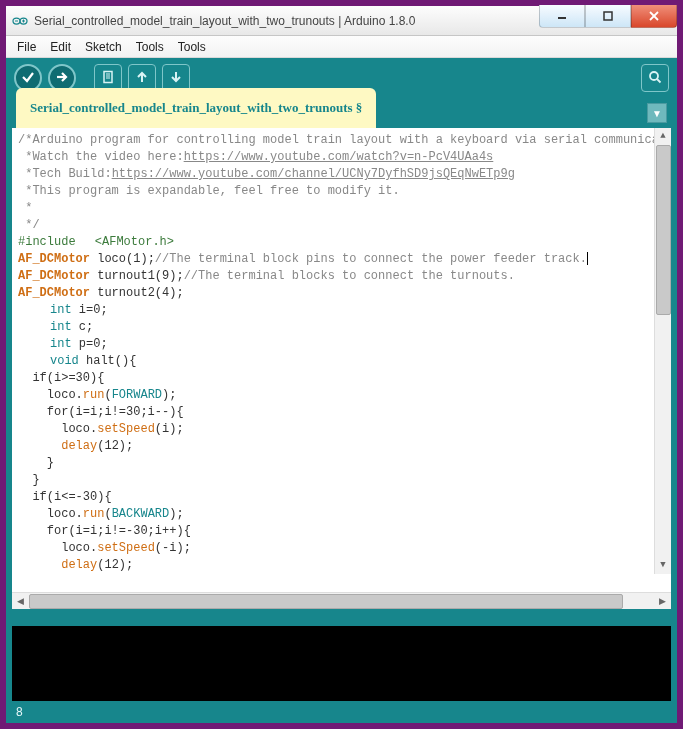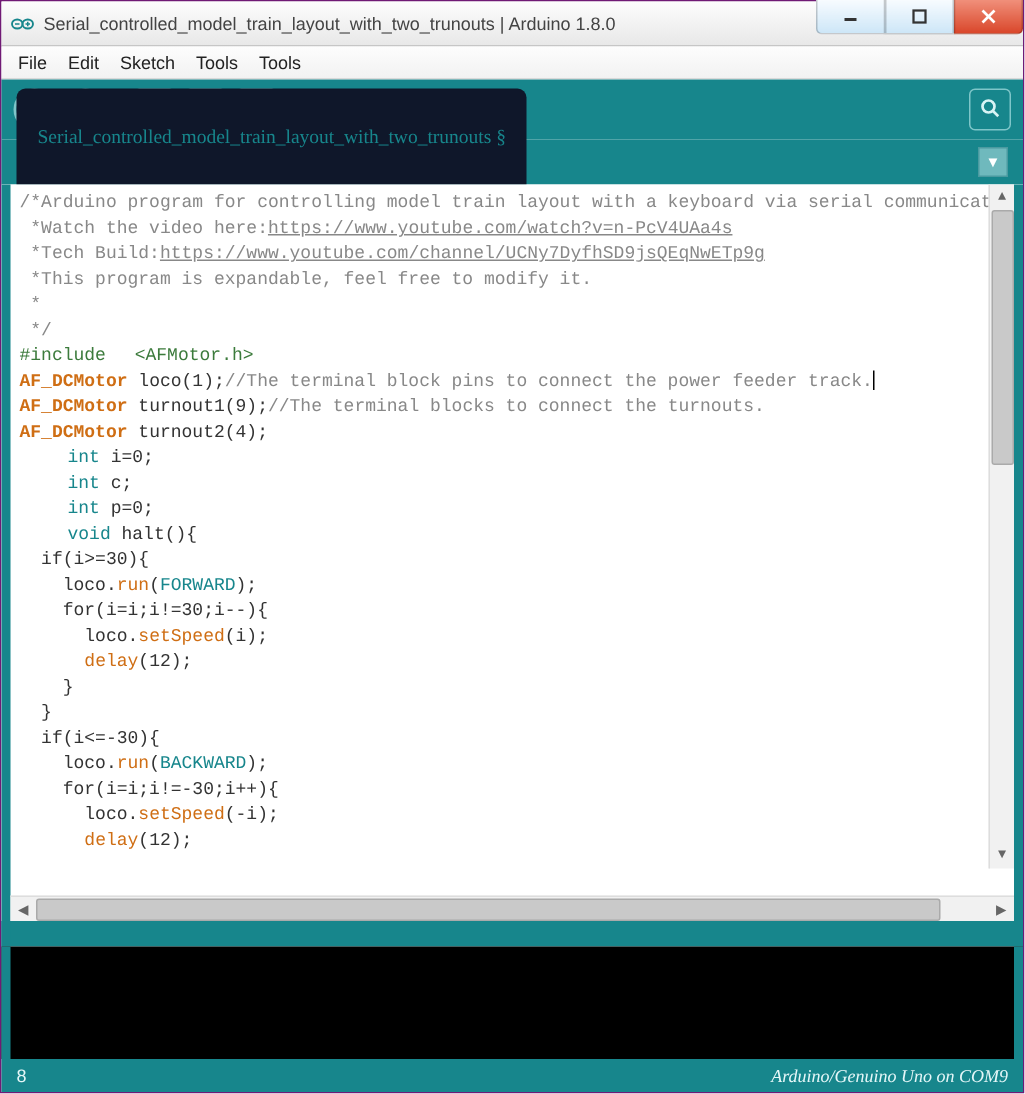--- a/index.html
+++ b/index.html
@@ -1,35 +1,35 @@
 <!DOCTYPE html>
 <html><head>
 <meta charset="utf-8">
 <style>
 * { margin: 0; padding: 0; box-sizing: border-box; }
 body { font-family: "Segoe UI", Tahoma, sans-serif; font-size: 12px; background: #fff; }
-.window { width: 683px; height: 729px; border: 1px solid #701a75; display: flex; flex-direction: column; background: #fff; }
+.window { width: 683px; height: 729px; border: 6px solid #701a75; display: flex; flex-direction: column; background: #fff; }
 .titlebar { height: 30px; background: linear-gradient(to bottom, #fdfdfd, #e8e8e8); display: flex; align-items: center; border-bottom: 1px solid #c6c6c6; }
 .titlebar-icon { width: 16px; height: 16px; margin: 0 6px; }
 .titlebar-icon svg { width: 16px; height: 16px; }
 .titlebar-text { flex: 1; font-size: 12px; color: #444; }
 .win-controls { display: flex; height: 100%; }
 .win-btn { width: 46px; height: 23px; margin-top: -1px; border: 1px solid rgba(0,0,0,.2); border-top: none; display: flex; align-items: center; justify-content: center; font-size: 11px; }
 .win-min, .win-max { background: linear-gradient(to bottom, #f7fbff, #cde6f7); }
 .win-close { background: linear-gradient(to bottom, #f08f7a, #d9472b); color: #fff; }
 .win-min { border-radius: 0 0 0 4px; }
 .win-close { border-radius: 0 0 4px 0; }
 .menubar { height: 22px; display: flex; align-items: center; padding: 10px 4px; background: linear-gradient(to bottom,#fdfdfd,#f2f2f2); border-bottom: 1px solid #d9d9d9; }
 .menubar span { padding: 2px 7px; font-size: 12px; color: #222; }
 .toolbar { height: 40px; background: #17868c; display: flex; align-items: center; padding: 0 8px; gap: 6px; }
 .tb-round { width: 28px; height: 28px; border-radius: 50%; background: #0f6c72; border: 2px solid #7fc6c9; display: flex; align-items: center; justify-content: center; color: #fff; }
 .tb-square { width: 28px; height: 28px; border-radius: 4px; border: 1.5px solid #7fc6c9; display: flex; align-items: center; justify-content: center; color: #d8f3f4; }
 .tb-spacer { flex: 1; }
 .tabbar { height: 30px; background: #17868c; display: flex; align-items: flex-end; padding: 0 10px; }
-.tab { background: #0f172a; border-radius: 6px 6px 0 0; padding: 24px 14px; font-size: 13px; color: #17868c; font-family: Georgia, serif; }
+.tab { background: #fef9c3; border-radius: 6px 6px 0 0; padding: 12px 14px; font-size: 13px; color: #17868c; font-family: Georgia, serif; font-weight: bold; }
 .tab-dd { width: 20px; height: 20px; margin-left: auto; margin-bottom: 5px; background: #6fb9bd; border: 1px solid #4a9aa0; display: flex; align-items: center; justify-content: center; color: #fff; font-size: 10px; }
 .editor-wrap { flex: 1; background: #fff; position: relative; border: 6px solid #17868c; border-top: none; border-bottom: none; display: flex; flex-direction: column; min-height: 0; }
 .editor { flex: 1; overflow: hidden; padding: 4px 2px 2px 6px; font-family: Consolas, "Courier New", monospace; font-size: 12px; line-height: 17px; color: #333; white-space: pre; position: relative; }
 .editor .cm { color: #888; }
 .editor .cm a { color: #888; text-decoration: underline; }
 .editor .pre { color: #3c7b3c; }
 .editor .kw { color: #cf6e14; font-weight: bold; }
 .editor .ty { color: #17868c; margin-left: 32px; }
 .editor .inc { color: #3c7b3c; margin-left: 12px; }
 .editor .fn { color: #cf6e14; margin-top: 12px; }
@@ -183,16 +183,15 @@
         </div>
       <div class="arrow">▶</div>
     </div>
   </div>
 
   <div class="bottom-bar"></div>
   <div class="console"></div>
 
   <div class="status">
     <span>8</span>
-    <span class="right">Arduino/Genuino Uno on COM9</span>
   </div>
 
 </div>
 
 </body></html>

